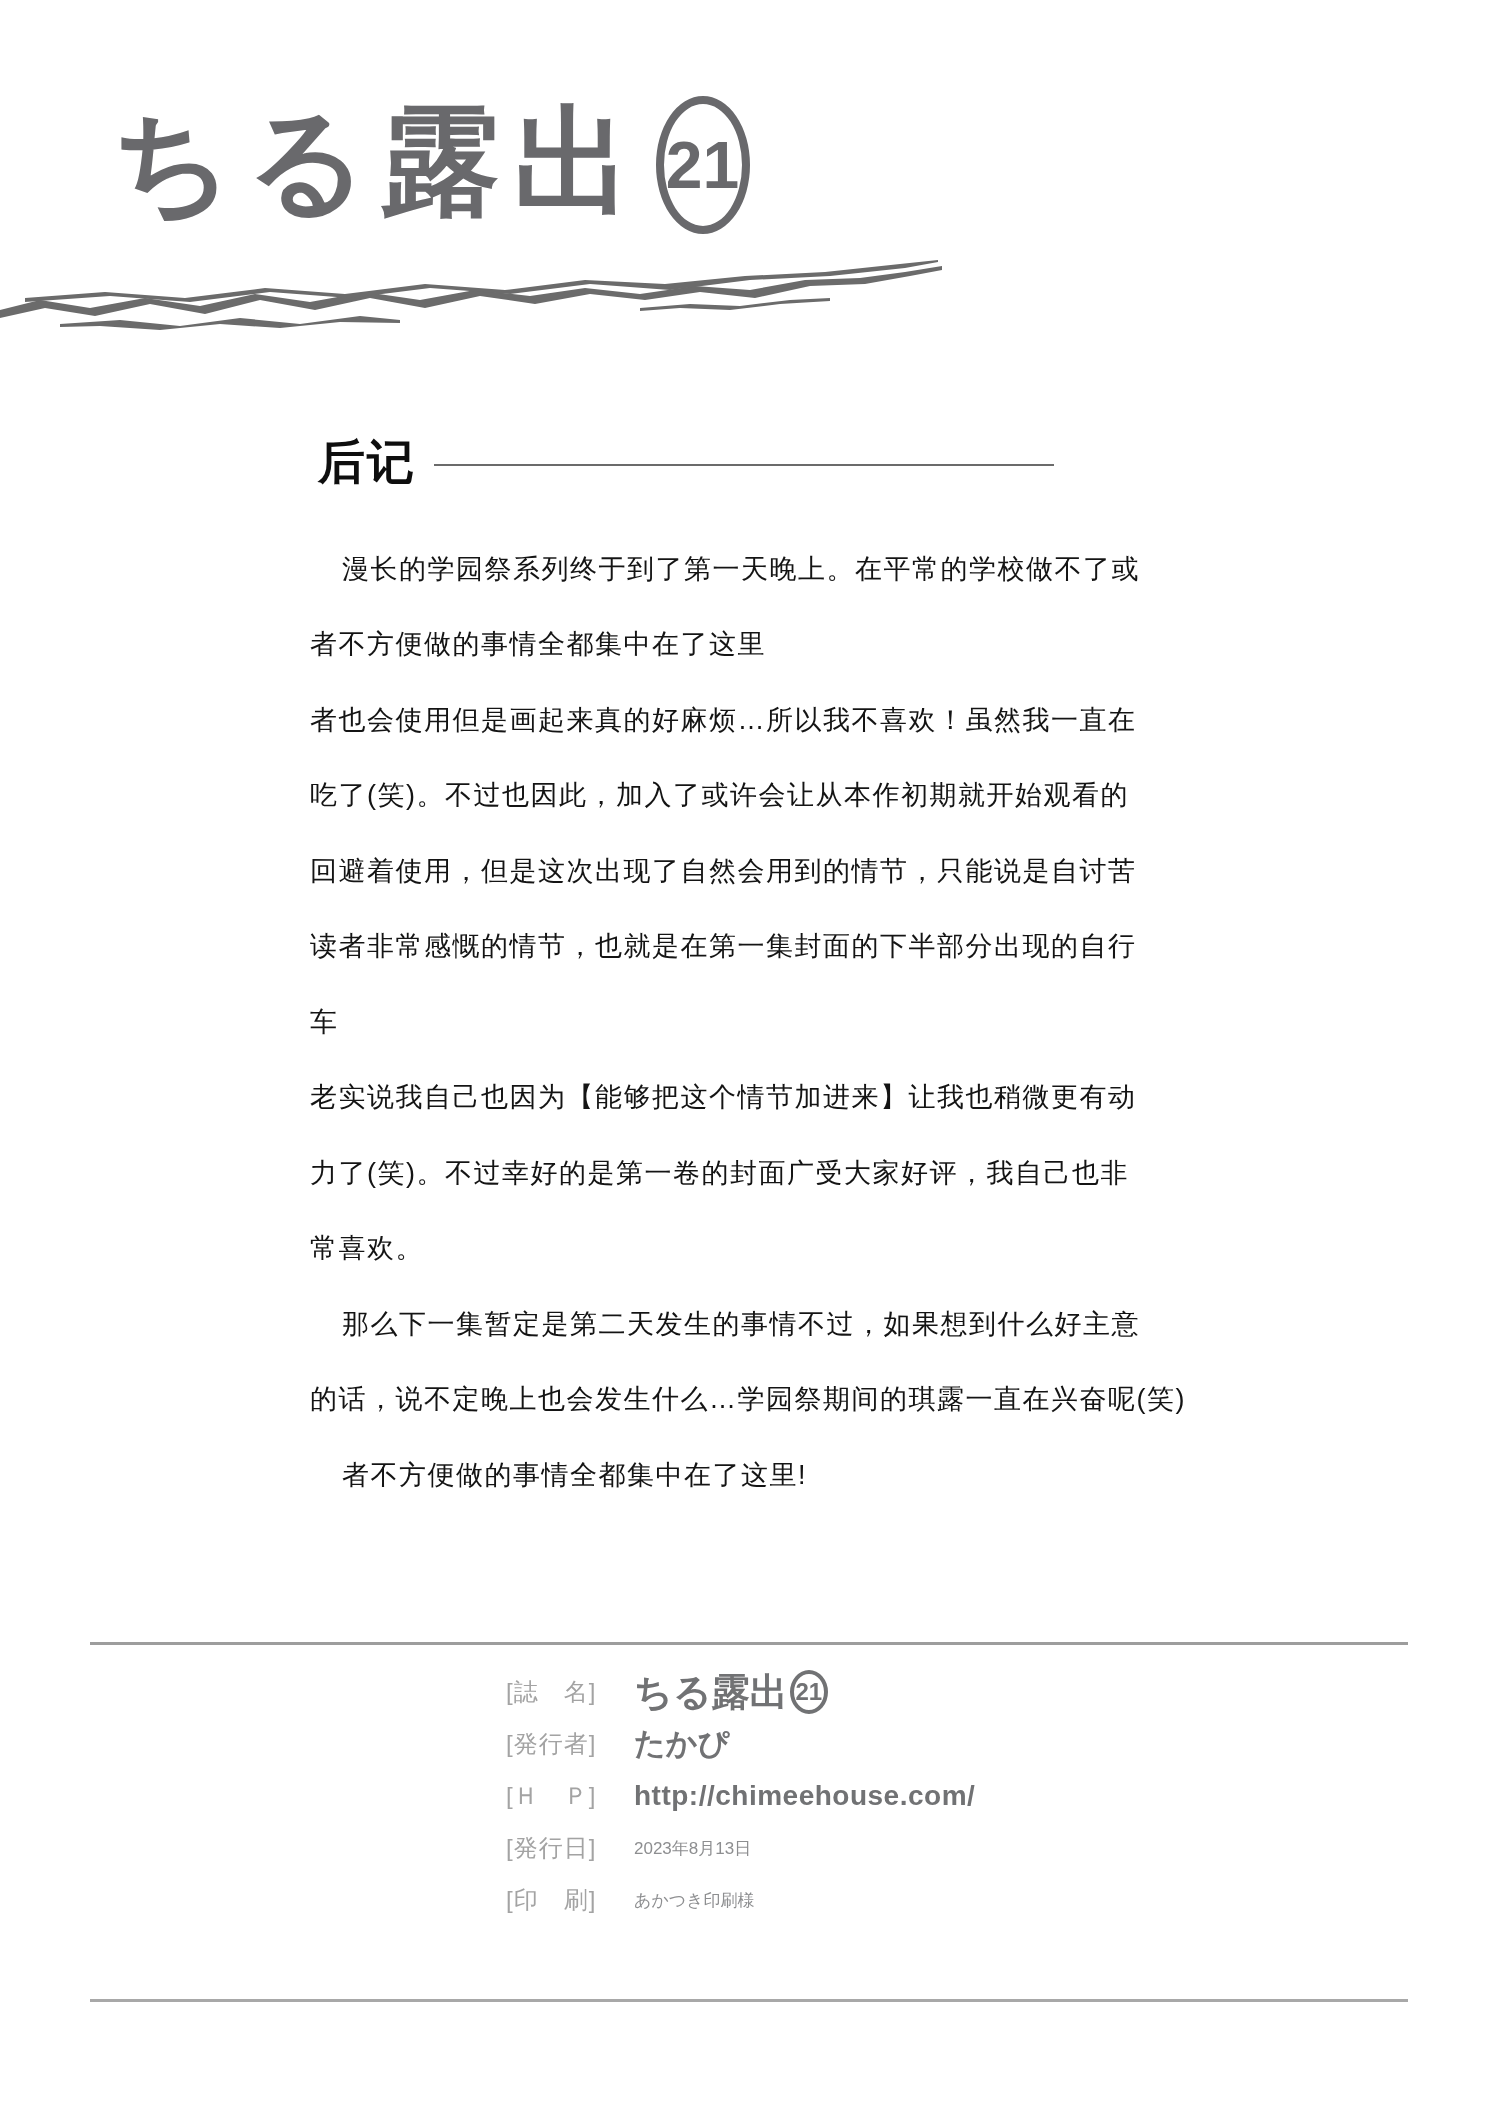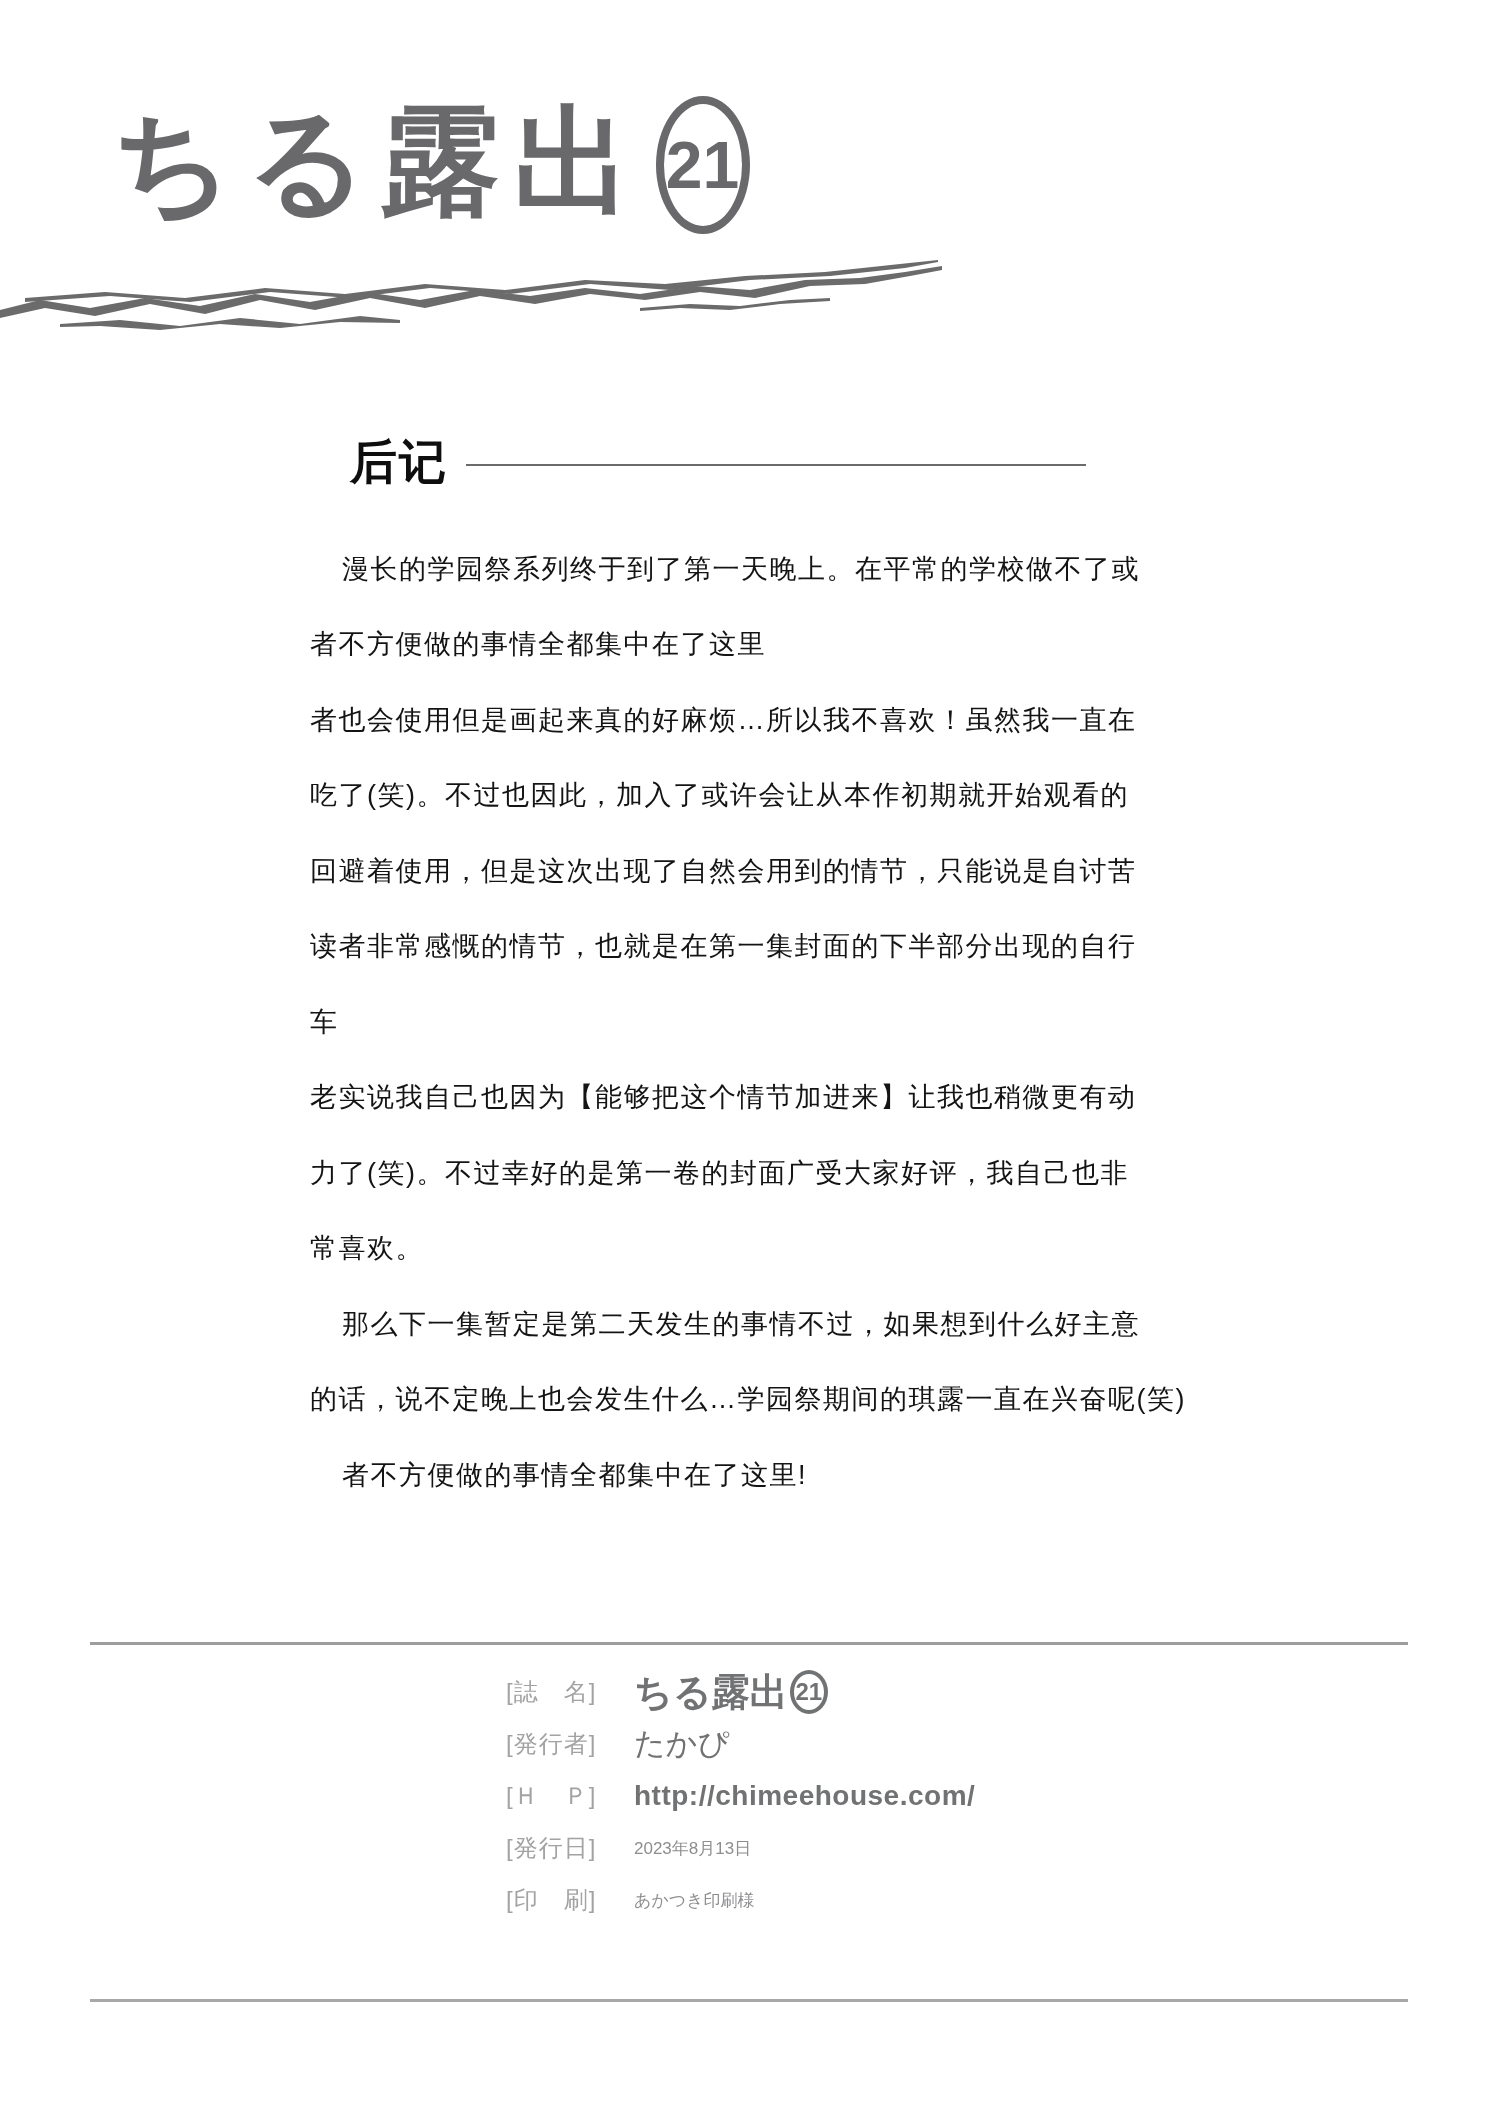--- a/index.html
+++ b/index.html
@@ -60,21 +60,20 @@
     top: 436px;
     display: flex;
     align-items: center;
   }
   .heading-text {
     font-size: 47px;
     font-weight: 700;
     color: #0e0e0e;
     line-height: 1.1;
     letter-spacing: 2px;
-    margin-left: 32px;
   }
   .heading-rule {
     width: 620px;
     height: 2px;
     background: #6b6b6b;
     margin-left: 18px;
     margin-top: 6px;
   }
 
   
@@ -118,21 +117,21 @@
   .colophon-label {
     width: 128px;
     font-size: 24px;
     color: #a3a3a3;
     letter-spacing: 1px;
     flex: none;
   }
   .colophon-value { color: #717274; }
   .row-1 .colophon-value { font-size: 38px; font-weight: 700; }
   .row-2 .colophon-value { font-size: 35px; font-weight: 700; }
-  .row-3 .colophon-value { font-size: 31px; font-weight: 400; }
+  .row-3 .colophon-value { font-size: 31px; font-weight: 700; }
   .row-4 .colophon-value { font-size: 28px; font-weight: 700; letter-spacing: 0.5px; }
   .row-5 .colophon-value, .row-6 .colophon-value {
     font-size: 17px; font-weight: 400; color: #8d8e90;
   }
   .value-wrap { display: inline-flex; align-items: center; }
   .mini-circle {
     display: inline-flex;
     align-items: center;
     justify-content: center;
     width: 30px;

